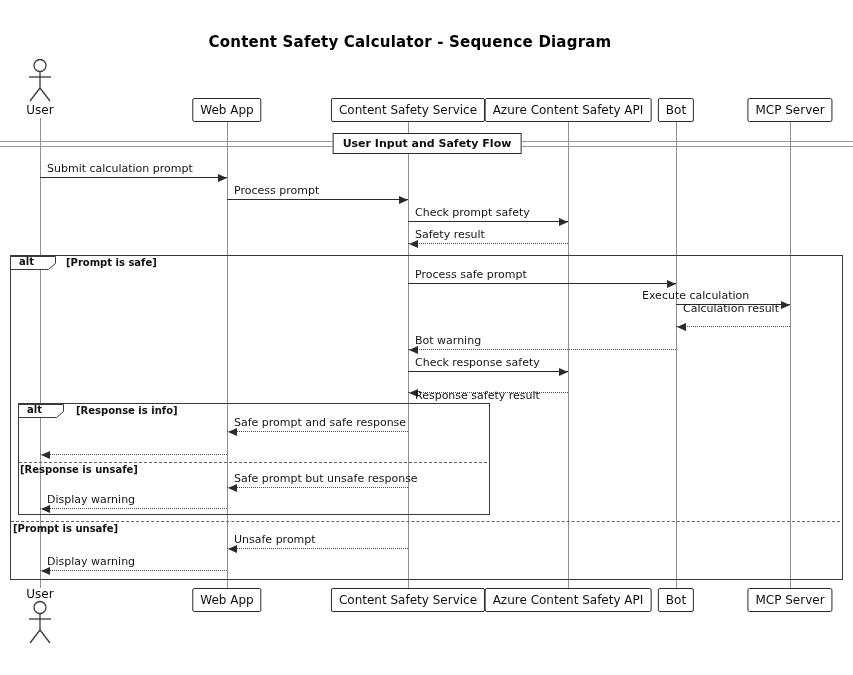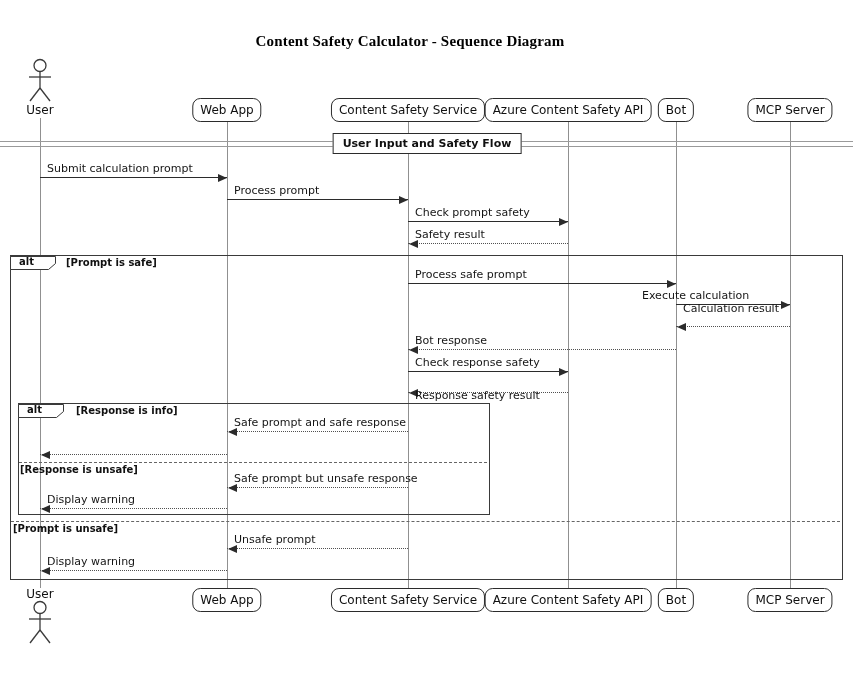--- a/index.html
+++ b/index.html
@@ -1,21 +1,21 @@
 <!DOCTYPE html>
 <html><head>
 <meta charset="utf-8">
 <style>
   html,body{margin:0;padding:0;background:#fff;}
   .canvas{position:relative;width:853px;height:675px;background:#ffffff;
           font-family:"DejaVu Sans",sans-serif;overflow:hidden;}
   .title{position:absolute;left:0;top:33px;width:820px;text-align:center;
-         font-size:15px;font-weight:bold;color:#000;z-index:3;letter-spacing:0.2px;font-family:Liberation Serif, serif;}
+         font-size:15px;font-weight:bold;color:#000;z-index:3;letter-spacing:0.2px;}
   .lifeline{position:absolute;width:0;border-left:1px solid #909090;z-index:0;}
-  .pbox{position:absolute;transform:translateX(-50%);border:1px solid #2b2b2b;border-radius:8px;
+  .pbox{position:absolute;transform:translateX(-50%);border:1px solid #2b2b2b;border-radius:2px;
         background:#fff;padding:4px 7px;font-size:12px;color:#101010;white-space:nowrap;z-index:3;}
   .actor{position:absolute;transform:translateX(-50%);display:flex;flex-direction:column;
          align-items:center;line-height:1;z-index:3;}
   .actor-label{font-size:12px;color:#101010;white-space:nowrap;}
   .figure{display:block;height:46px;}
   .ddl{position:absolute;left:0;width:853px;top:141px;height:4px;
        border-top:1px solid #9a9a9a;border-bottom:1px solid #9a9a9a;z-index:1;}
   .divbox{position:absolute;left:427px;top:133px;transform:translateX(-50%);
           border:1px solid #2b2b2b;background:#fff;font-size:11px;font-weight:bold;
           color:#101010;padding:3px 9px;white-space:nowrap;z-index:3;}
@@ -76,21 +76,21 @@
     <div class="ah-r" style="left: 667px; top: 280px;"></div>
     <div class="mlabel" style="left: 415px; top: 268px;">Process safe prompt</div>
     <div class="mline solid" style="left: 676px; top: 304px; width: 114px;"></div>
     <div class="ah-r" style="left: 781px; top: 301px;"></div>
     <div class="mlabel" style="left: 642px; top: 289px;">Execute calculation</div>
     <div class="mline dotted" style="left: 676px; top: 326px; width: 114px;"></div>
     <div class="ah-l" style="left: 677px; top: 323px;"></div>
     <div class="mlabel" style="left: 683px; top: 302px;">Calculation result</div>
     <div class="mline dotted" style="left: 408px; top: 349px; width: 268px;"></div>
     <div class="ah-l" style="left: 409px; top: 346px;"></div>
-    <div class="mlabel" style="left: 415px; top: 334px;">Bot response</div>
+    <div class="mlabel" style="left: 415px; top: 334px;">Bot warning</div>
     <div class="mline solid" style="left: 408px; top: 371px; width: 160px;"></div>
     <div class="ah-r" style="left: 559px; top: 368px;"></div>
     <div class="mlabel" style="left: 415px; top: 356px;">Check response safety</div>
     <div class="mline dotted" style="left: 408px; top: 392px; width: 160px;"></div>
     <div class="ah-l" style="left: 409px; top: 389px;"></div>
     <div class="mlabel" style="left: 415px; top: 377px; margin-top: 12px;">Response safety result</div>
     <div class="mline dotted" style="left: 227px; top: 431px; width: 181px;"></div>
     <div class="ah-l" style="left: 228px; top: 428px;"></div>
     <div class="mlabel" style="left: 234px; top: 416px;">Safe prompt and safe response</div>
     <div class="mline dotted" style="left: 40px; top: 454px; width: 187px;"></div>

